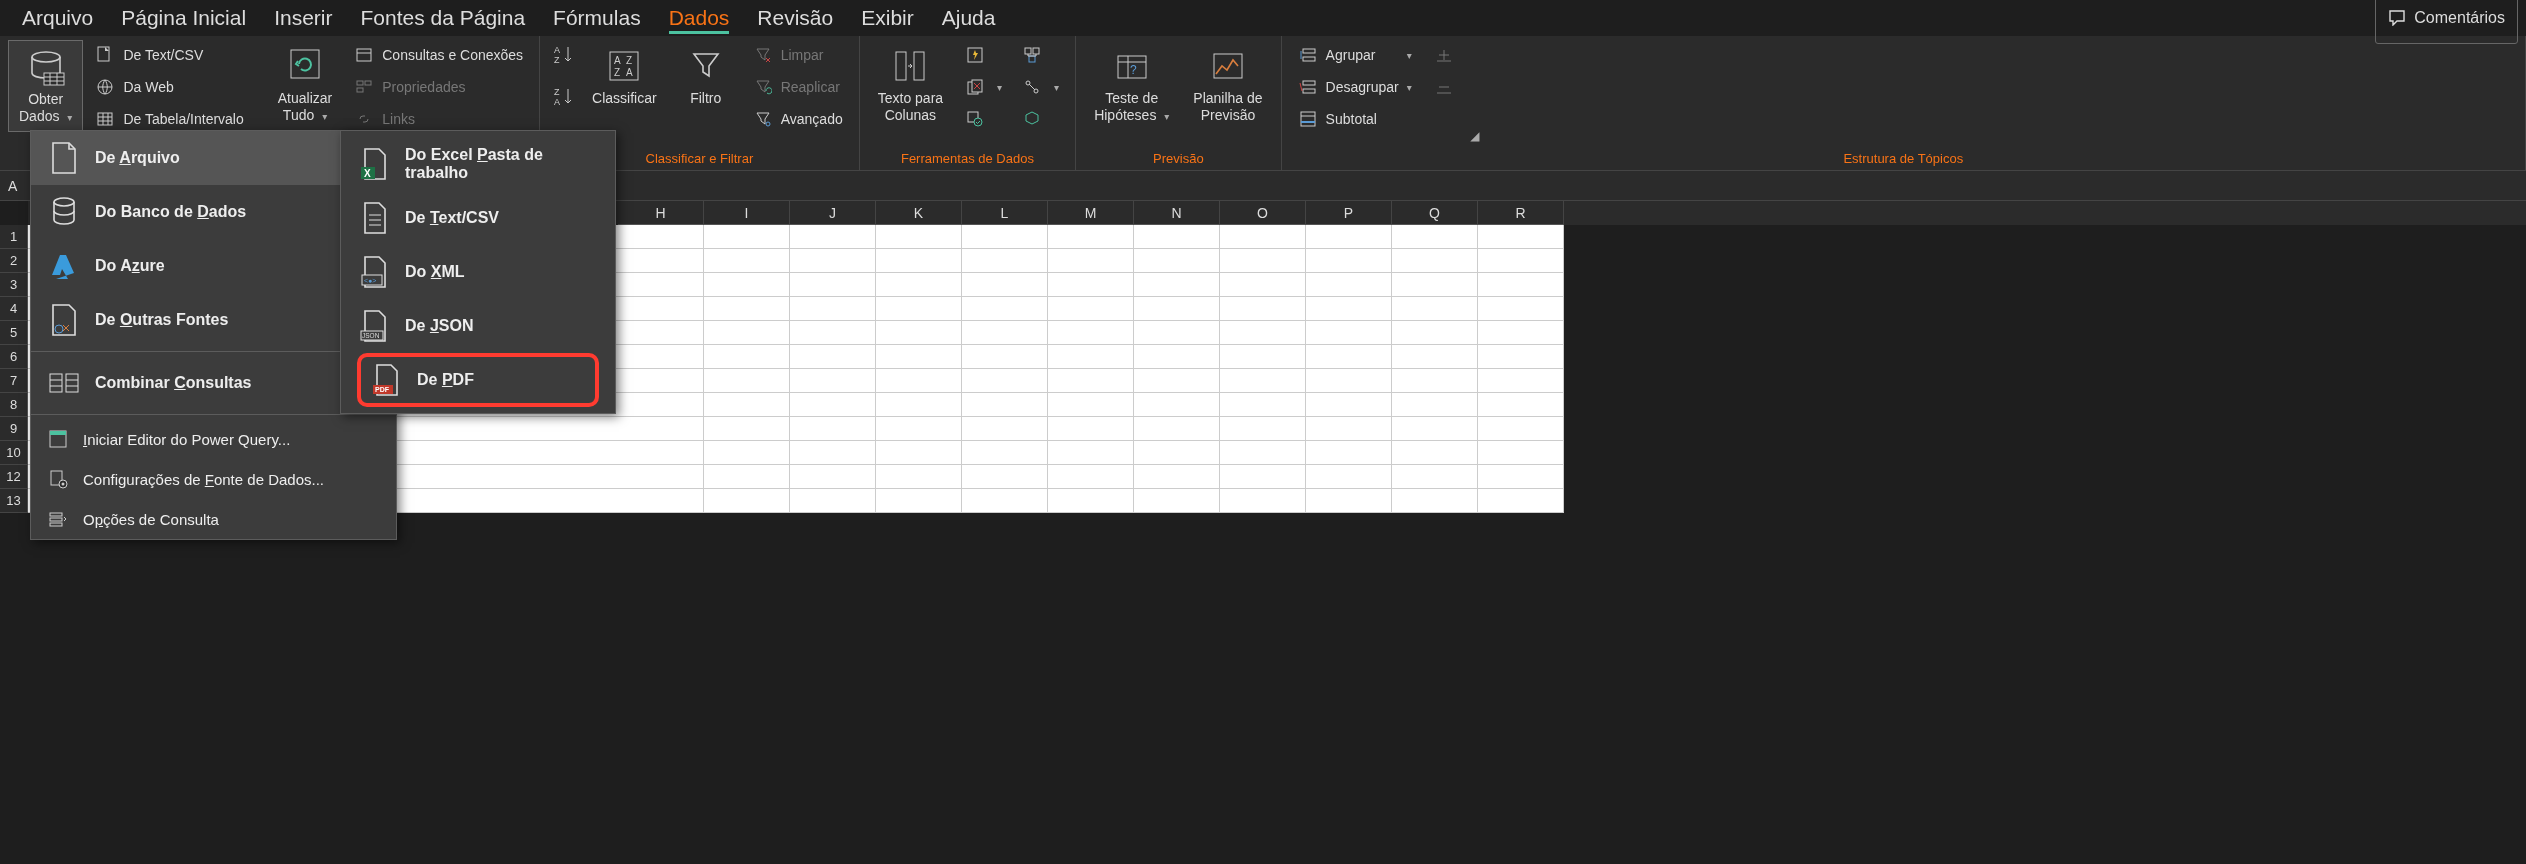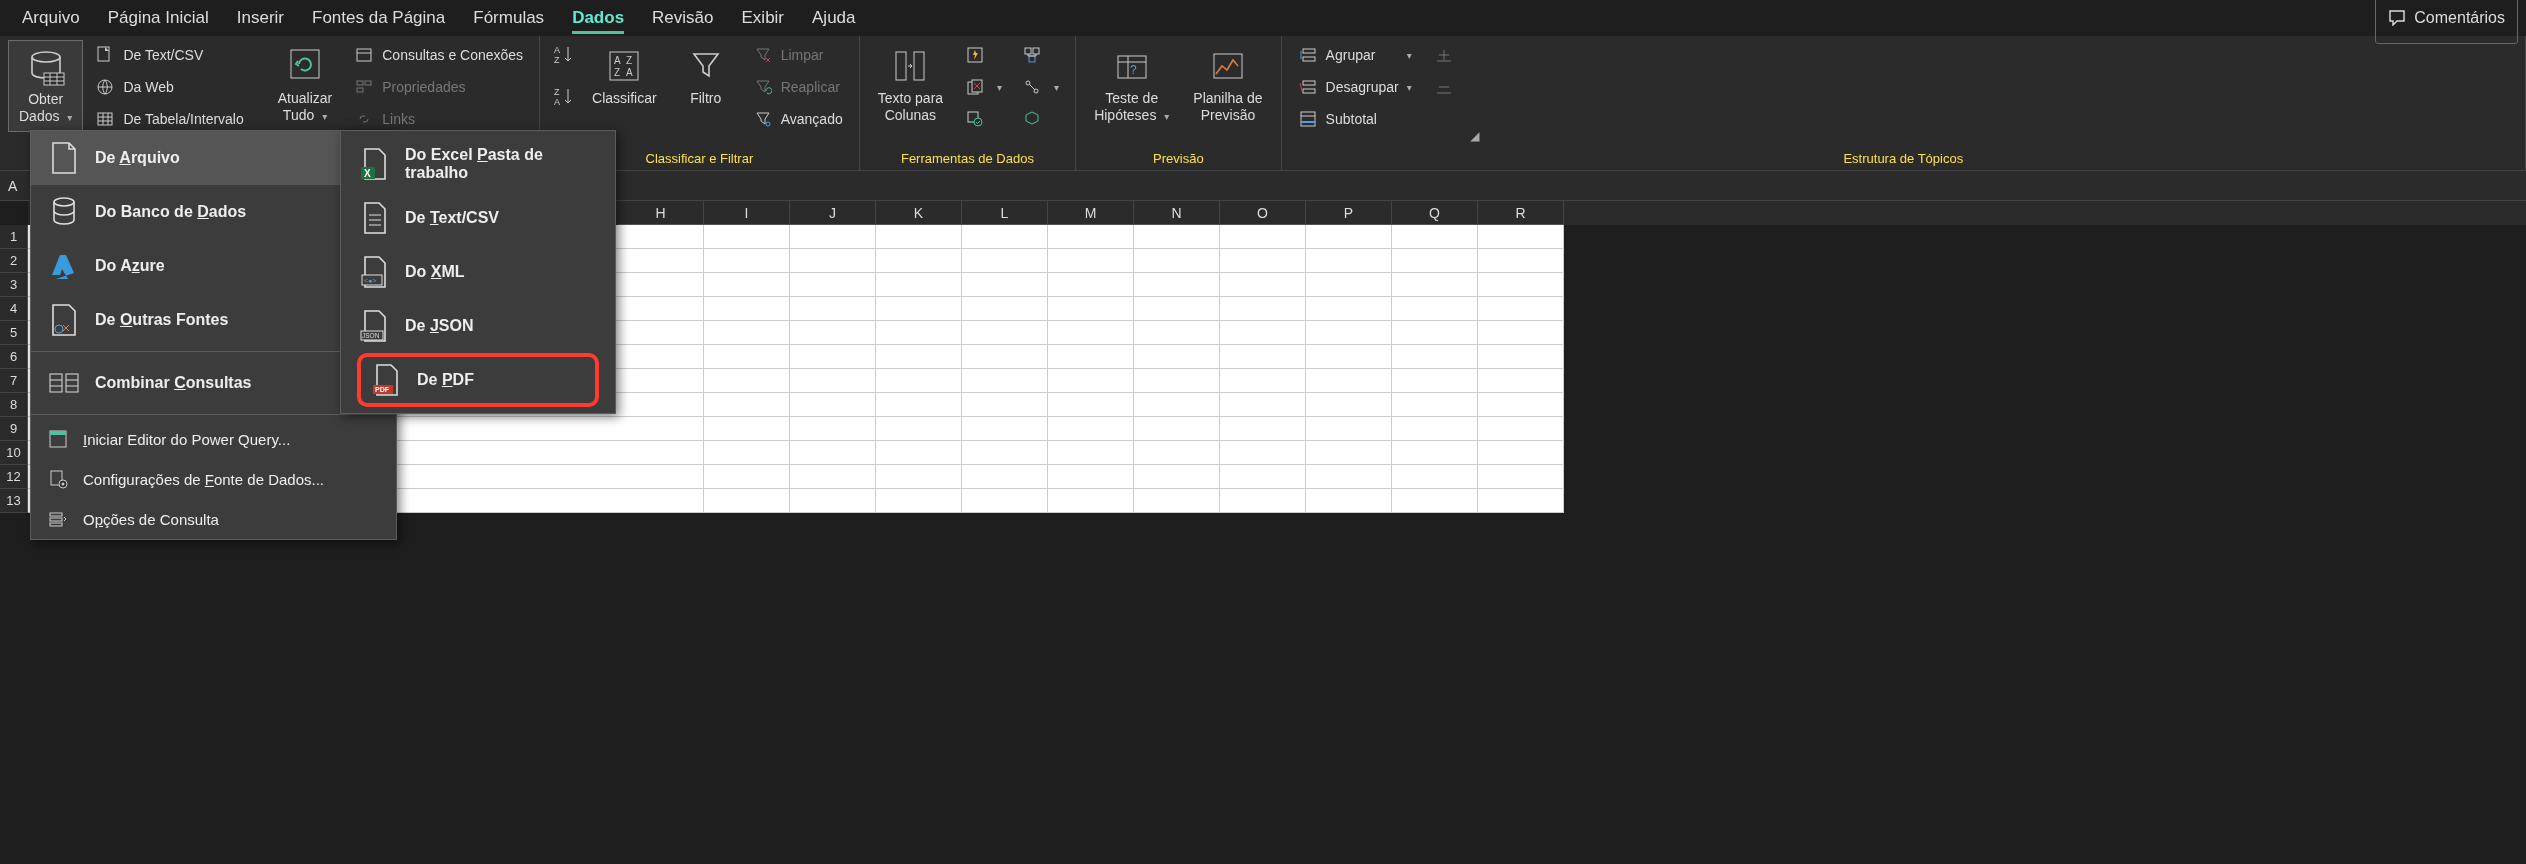--- a/index.html
+++ b/index.html
@@ -1,25 +1,25 @@
 <!DOCTYPE html>
 <html><head>
 <meta charset="utf-8">
 <style>
 *{margin:0;padding:0;box-sizing:border-box;font-family:'Segoe UI',Arial,sans-serif;user-select:none}
 body{background:#1e1e1e;color:#ddd;width:2526px;height:864px;overflow:hidden;position:relative}
 .tabs{display:flex;align-items:center;height:36px;background:#1e1e1e;padding:0 8px;gap:0}
-.tab{padding:0 14px;height:36px;display:flex;align-items:center;font-size:17px;color:#ddd;cursor:pointer}
-.tab.active{color:#5eead4;font-weight:700;position:relative}
+.tab{padding:0 14px;height:36px;display:flex;align-items:center;font-size:21px;color:#ddd;cursor:pointer}
+.tab.active{color:#f97316;font-weight:400;position:relative}
 .tab.active::after{content:'';position:absolute;bottom:2px;left:14px;right:14px;height:3px;background:#4cc2a0}
 .comments-btn{margin-left:auto;display:flex;align-items:center;gap:8px;padding:16px 12px;border:1px solid #666;border-radius:3px;font-size:16px;color:#ddd;cursor:pointer}
 .ribbon{display:flex;height:135px;background:#2b2b2b;border-bottom:1px solid #444}
 .ribbon-group{display:flex;flex-direction:column;border-right:1px solid #444;padding:4px 8px 2px}
 .ribbon-group-content{display:flex;flex:1;align-items:flex-start;gap:4px}
-.ribbon-group-label{text-align:center;font-size:13px;color:#fde047;padding:2px 0}
+.ribbon-group-label{text-align:center;font-size:13px;color:#f97316;padding:2px 0}
 .big-btn{display:flex;flex-direction:column;align-items:center;justify-content:center;padding:6px 10px;cursor:pointer;min-width:70px;gap:4px}
 .big-btn .icon{width:40px;height:40px;display:flex;align-items:center;justify-content:center}
 .big-btn .label{font-size:14px;text-align:center;line-height:1.2;color:#ddd}
 .col{display:flex;flex-direction:column;gap:2px}
 .small-btn{display:flex;align-items:center;gap:8px;padding:4px 8px;cursor:pointer;font-size:14px;color:#ddd;height:30px}
 .small-btn.disabled{color:#777}
 .small-btn .icon{width:20px;height:20px;display:flex;align-items:center;justify-content:center;flex-shrink:0}
 .chevron{font-size:10px;color:#aaa;margin-left:4px}
 .formula-bar{height:30px;background:#2b2b2b;display:flex;align-items:center;padding:0 8px;border-bottom:1px solid #444}
 .name-box{width:50px;color:#ddd;font-size:14px}

